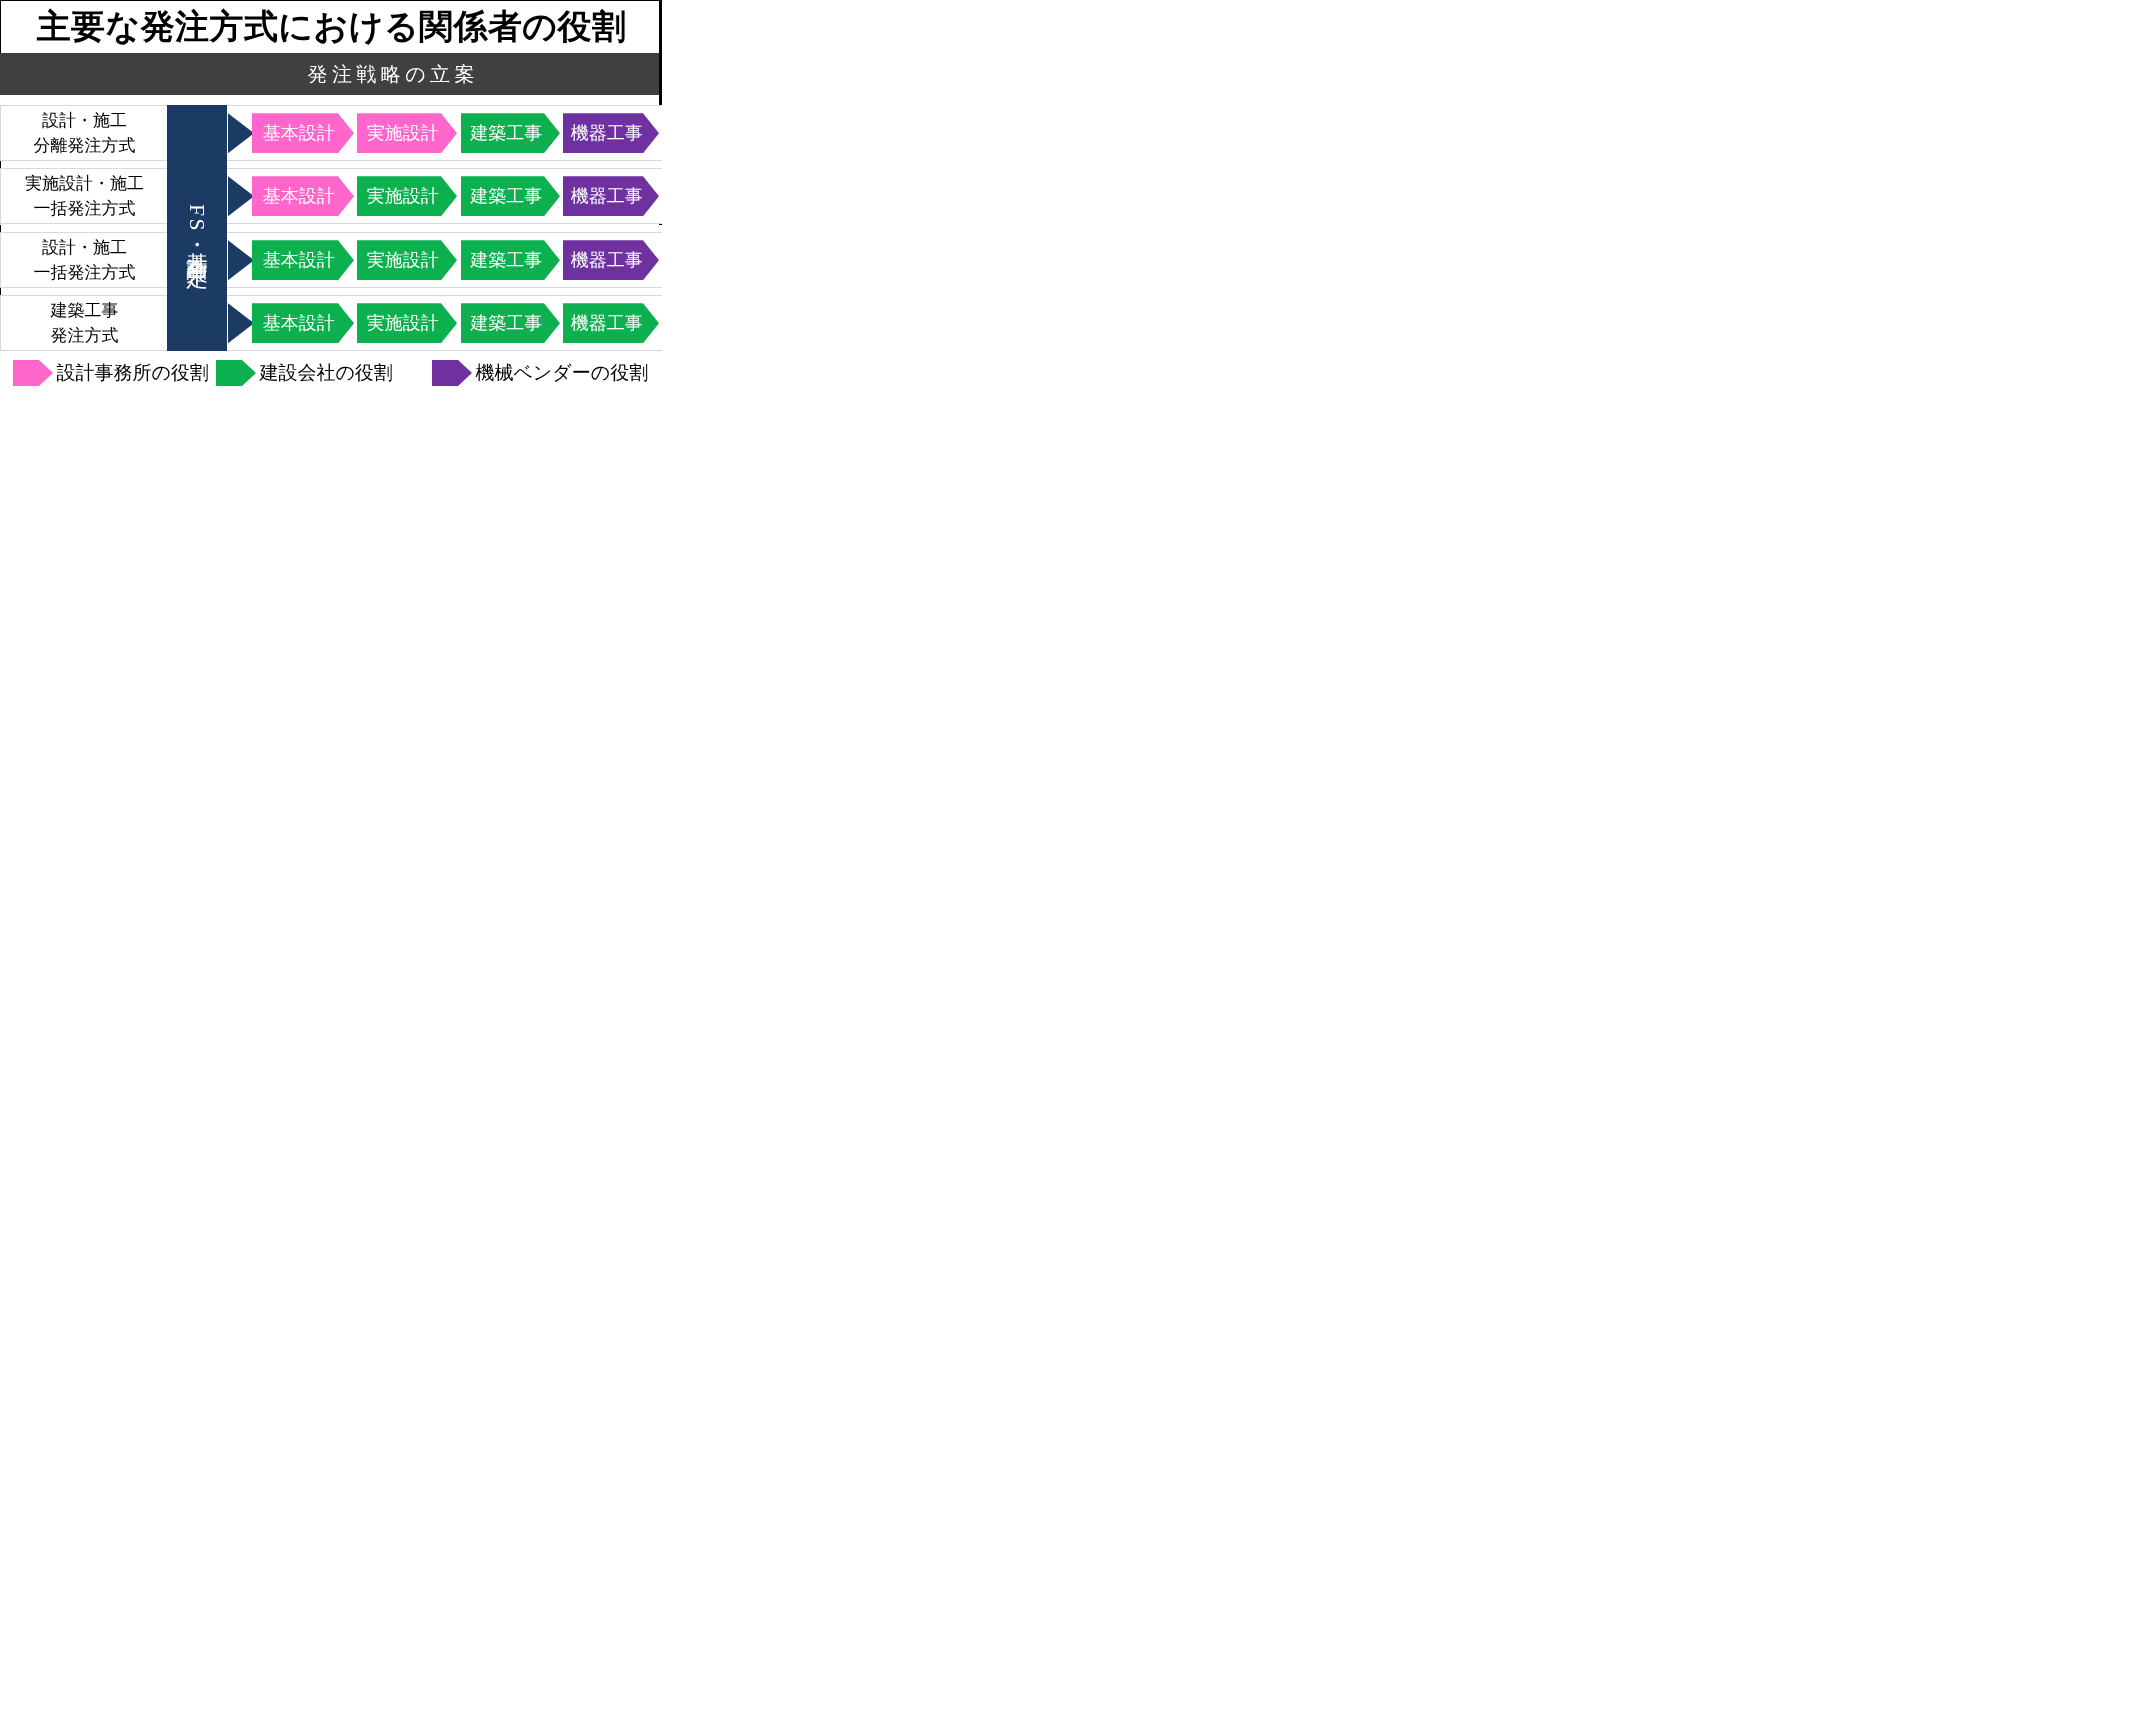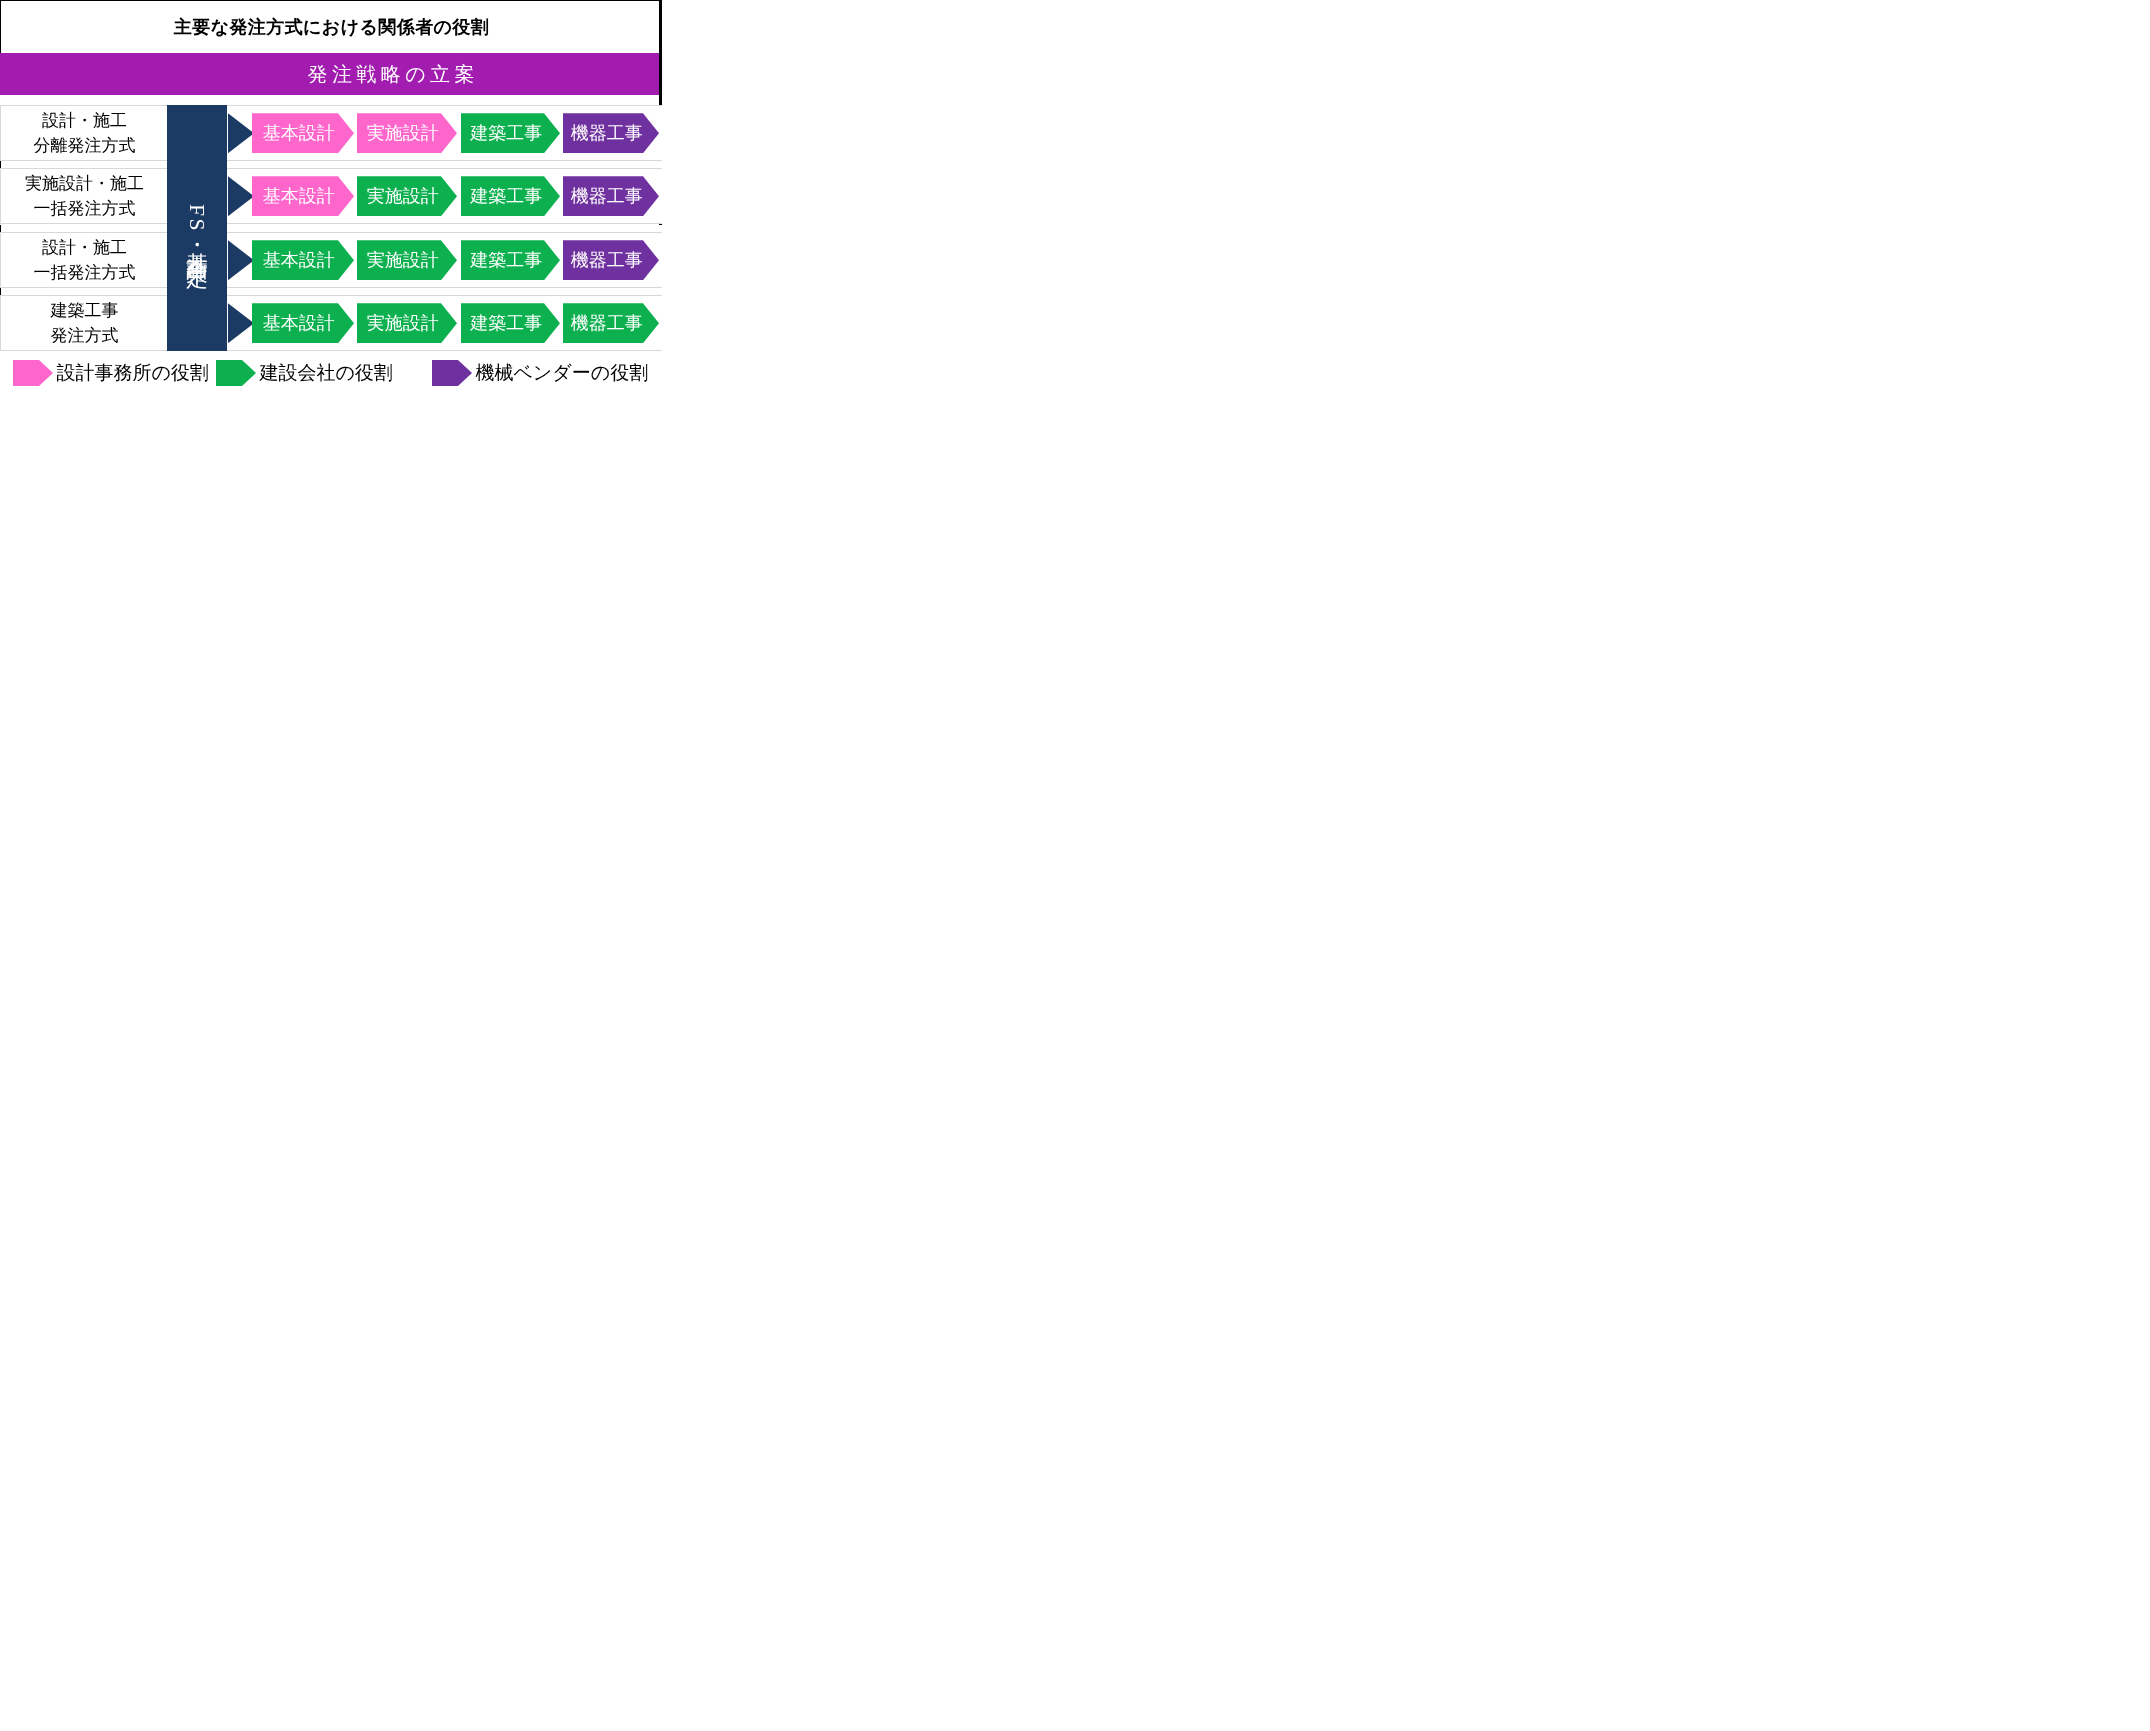--- a/index.html
+++ b/index.html
@@ -6,24 +6,24 @@
   #slide{
     position:relative;width:662px;height:400px;background:#ffffff;overflow:hidden;
     font-family:"Liberation Serif","DejaVu Serif",serif;
   }
   
   #title-box{
     position:absolute;left:0;top:0;width:662px;height:53px;box-sizing:border-box;
     border-top:1.3px solid #000;border-left:1.3px solid #000;background:#fff;
     display:flex;align-items:center;justify-content:center;
   }
-  #title-box .t{font-size:18px;font-weight:700;color:#000;letter-spacing:0.4px;white-space:nowrap;}
+  #title-box .t{font-size:34px;font-weight:700;color:#000;letter-spacing:0.4px;white-space:nowrap;}
   
   #banner{
-    position:absolute;left:0;top:53px;width:782px;height:42px;background:#a21caf;
+    position:absolute;left:0;top:53px;width:782px;height:42px;background:#404040;
     display:flex;align-items:center;justify-content:center;
   }
   #banner .t{font-size:20px;color:#fff;letter-spacing:0.22em;text-indent:0.22em;white-space:nowrap;}
   
   #right-stripe{position:absolute;left:659px;top:0;width:3.9px;height:351px;background:#000;z-index:1;}
   
   .row{
     position:absolute;left:0;width:724px;height:56px;box-sizing:border-box;
     background:#fff;border:0.9px solid #D8D8DC;z-index:2;
   }

